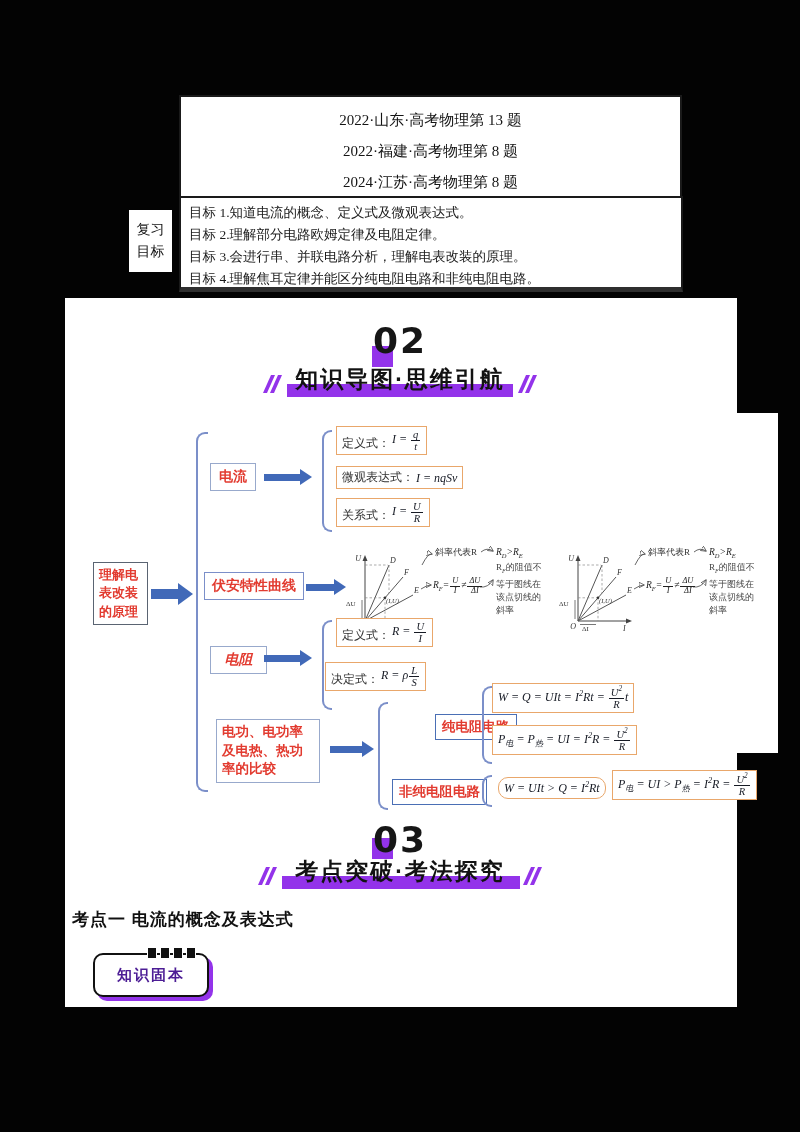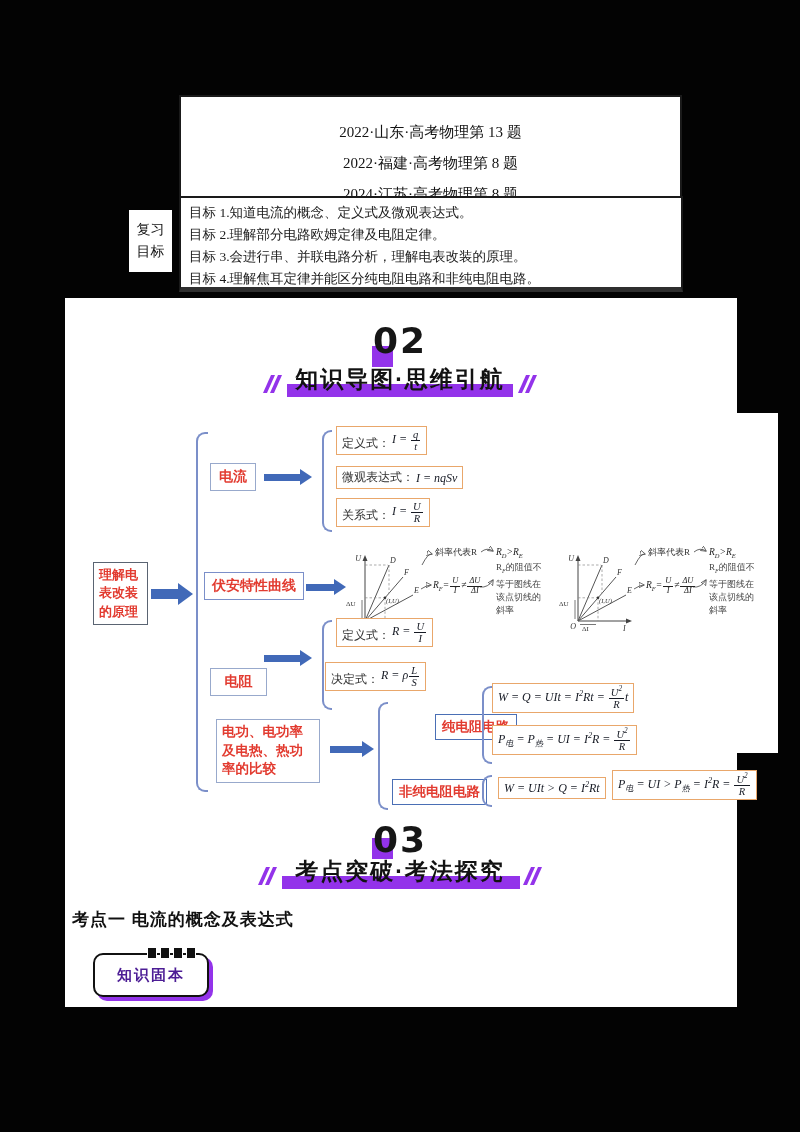--- a/index.html
+++ b/index.html
@@ -8,21 +8,21 @@
     --bracket:#7b8fc9; --fborder:#e9a76b;
   }
   html,body{margin:0;padding:0;background:#000;}
   .canvas{position:relative;width:800px;height:1132px;background:#030303;overflow:hidden;
           font-family:"Liberation Sans","DejaVu Sans",sans-serif;}
   
   .page{position:absolute;background:#fff;}
   
   .exam-box{position:absolute;left:179px;top:95px;width:499px;height:93px;background:#fff;
             border:2px solid #1a1a1a;border-bottom:7px solid #3f3f3f;
-            display:flex;flex-direction:column;justify-content:flex-start;padding-top:20px;}
+            display:flex;flex-direction:column;justify-content:flex-start;padding-top:8px;}
   .exam-line{font:15px/31px "Liberation Serif","DejaVu Serif",serif;color:#141414;text-align:center;}
   
   .review-label{position:absolute;left:129px;top:210px;width:43px;height:62px;background:#fff;
                 display:flex;flex-direction:column;align-items:center;justify-content:center;gap:4px;
                 font:14px "Liberation Serif","DejaVu Serif",serif;color:#111;}
   
   .goals-box{position:absolute;left:179px;top:196px;width:504px;height:96px;background:#fff;
              border:2px solid #1a1a1a;border-bottom:5px solid #2f2f2f;padding:4px 8px;box-sizing:border-box;}
   .goal-line{font:13.5px/22px "Liberation Serif","DejaVu Serif",serif;color:#1a1a1a;white-space:nowrap;}
   
@@ -237,21 +237,21 @@
     <div class="vnote" style="left:151px;top:16px;">R<sub>F</sub>的阻值不<br>等于图线在<br>该点切线的<br>斜率</div>
     <div class="vrf" style="left:88px;top:32px;">R<sub>F</sub>=<span class="frac">
           <span class="fn">U</span>
           <span class="fd">I</span>
         </span>≠<span class="frac">
           <span class="fn">ΔU</span>
           <span class="fd">ΔI</span>
         </span></div>
   </div>
 
-  <div class="nbox small" style="left:210px;top:668px;width:57px;height:28px;">电阻</div>
+  <div class="nbox small" style="left:210px;top:646px;width:57px;height:28px;font-style:italic;">电阻</div>
   <div class="arr" style="left:264px;top:650px;width:48px;height:16px;"></div>
   <div class="bracket" style="left:322px;top:620px;width:8px;height:86px;"></div>
   <div class="fbox" style="left:336px;top:618px;">
     <span class="flabel">定义式：</span>
     <span class="fmath">R = <span class="frac">
           <span class="fn">U</span>
           <span class="fd">I</span>
         </span></span>
   </div>
   <div class="fbox" style="left:325px;top:662px;">
@@ -274,21 +274,21 @@
         </span>t</span>
   </div>
   <div class="fbox" style="left:492px;top:725px;">
     <span class="fmath">P<sub>电</sub> = P<sub>热</sub> = UI = I<sup>2</sup>R = <span class="frac">
           <span class="fn">U<sup>2</sup></span>
           <span class="fd">R</span>
         </span></span>
   </div>
   <div class="nbox sub" style="left:392px;top:779px;height:26px;">非纯电阻电路</div>
   <div class="bracket" style="left:482px;top:775px;width:8px;height:28px;"></div>
-  <div class="fbox" style="left:498px;top:777px;">
+  <div class="fbox" style="left:498px;top:777px;border-radius:10px;">
     <span class="fmath">W = UIt &gt; Q = I<sup>2</sup>Rt</span>
   </div>
   <div class="fbox" style="left:612px;top:770px;">
     <span class="fmath">P<sub>电</sub> = UI &gt; P<sub>热</sub> = I<sup>2</sup>R = <span class="frac">
           <span class="fn">U<sup>2</sup></span>
           <span class="fd">R</span>
         </span></span>
   </div>
 
   <div class="sec-sq" style="left:372px;top:838px;"></div>

